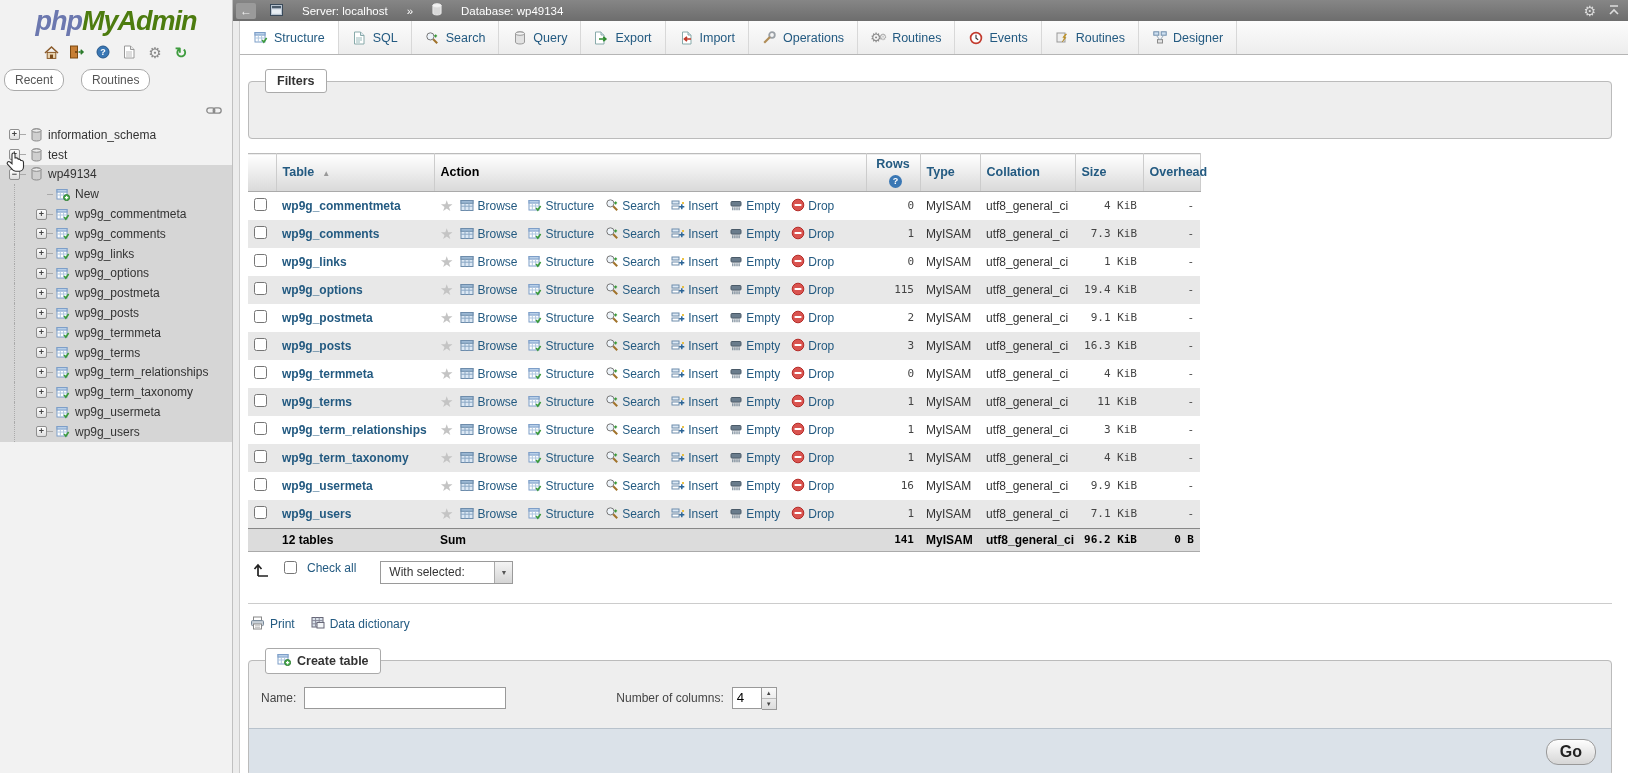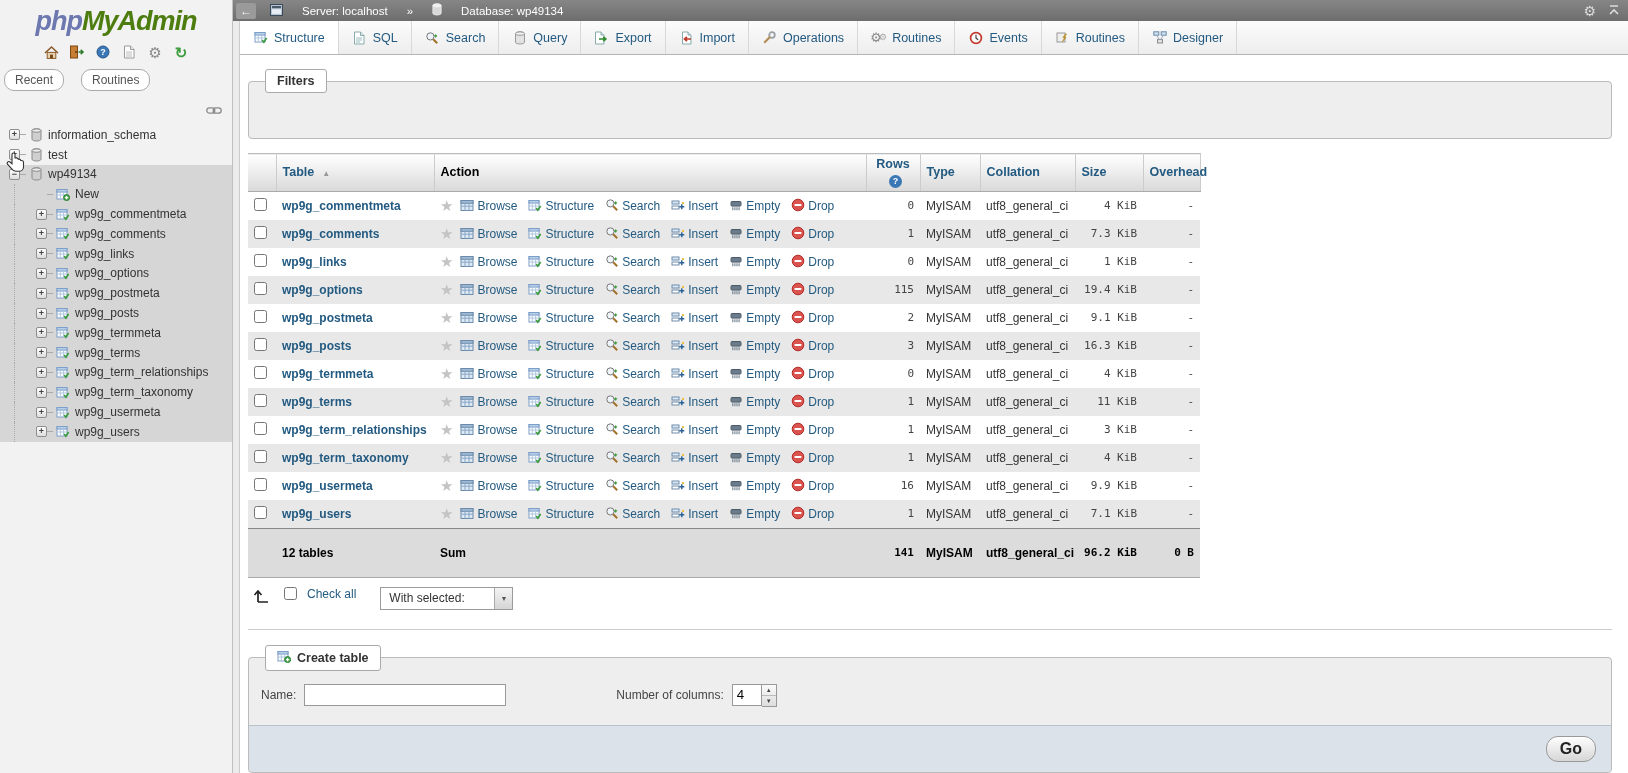--- a/index.html
+++ b/index.html
@@ -62,21 +62,21 @@
   .sort-asc { color: #999; font-size: 8px; margin-left: 8px; }
   .help-badge { display: inline-flex; width: 13px; height: 13px; border-radius: 50%; background: #3a77b4; color: #fff; font-size: 9px; font-weight: bold; align-items: center; justify-content: center; vertical-align: -2px; margin-left: 5px; cursor: pointer; }
   .db-tables td { padding: 5px 6px; height: 26px; overflow: hidden; white-space: nowrap; }
   .db-tables tr.alt td { background: #e8e8e8; }
   .tname { color: #235a81; font-weight: bold; text-decoration: none; cursor: pointer; }
   .star { color: #c4c4c4; font-size: 15px; margin-right: 7px; vertical-align: -1px; cursor: pointer; }
   .act { color: #235a81; text-decoration: none; margin-right: 11px; cursor: pointer; white-space: nowrap; }
   .act .act-icon { display: inline-block; width: 14px; margin-right: 3px; vertical-align: -2px; }
   .c-num { text-align: right; font-family: "DejaVu Sans Mono", monospace; font-size: 11px; color: #444; }
   .c-type, .c-coll { color: #333; }
-  tr.sum-row td { background: #dcdcdc; border-top: 1px solid #888; border-bottom: 1px solid #aaa; font-weight: bold; color: #000; height: 21px; padding: 17px 6px; }
+  tr.sum-row td { background: #dcdcdc; border-top: 1px solid #888; border-bottom: 1px solid #aaa; font-weight: bold; color: #000; height: 21px; padding: 4px 6px; }
   tr.sum-row .c-num { color: #000; }
 
   .checkall-row { display: flex; align-items: flex-start; gap: 10px; margin: 9px 0 0 4px; font-size: 12px; height: 30px; }
   .checkall-label { color: #235a81; cursor: pointer; }
   .fake-select { display: inline-flex; width: 133px; height: 23px; border: 1px solid #9a9a9a; background: #fff; align-items: center; margin-left: 14px; font-size: 12px; color: #333; cursor: pointer; }
   .fake-select .sel-text { padding-left: 8px; }
   .sel-arrow { margin-left: auto; width: 18px; height: 100%; background: linear-gradient(#f4f4f4, #d5d5d5); border-left: 1px solid #aaa; display: flex; align-items: center; justify-content: center; font-size: 7px; color: #555; }
   .section-rule { border: 0; border-top: 1px solid #ccc; margin: 12px 0 0; }
 
   .print-row { display: flex; align-items: center; gap: 16px; margin: 12px 0 0 2px; font-size: 12px; }
@@ -974,20 +974,39 @@
             <input type="checkbox" style="">
             <span class="checkall-label">Check all</span>
             <span class="fake-select">
               <span class="sel-text">With selected:</span>
               <span class="sel-arrow">▼</span>
             </span>
           </div>
 
           <hr class="section-rule">
 
+          <div class="print-row">
+            <a class="tool-link">
+              <span id="print-icon-slot"><svg width="15" height="14" viewBox="0 0 15 14">
+                    <rect x="3.5" y="1" width="8" height="3.6" fill="#fff" stroke="#888"></rect>
+                    <rect x="1.5" y="4.6" width="12" height="5" rx="1" fill="#c8d0d8" stroke="#778899"></rect>
+                    <rect x="3.5" y="8" width="8" height="5" fill="#fff" stroke="#888"></rect>
+                    <path d="M5 9.8h5M5 11.3h5" stroke="#bbb"></path>
+                  </svg></span>
+              <span>Print</span>
+            </a>
+            <a class="tool-link">
+              <span id="dict-icon-slot"><svg width="14" height="13" viewBox="0 0 14 13">
+                    <rect x="1" y="1.5" width="11" height="9.5" fill="#dce4ec" stroke="#667"></rect>
+                    <path d="M1 4.6h11M1 7.8h11M4.6 1.5v9.5M8.2 1.5v9.5" stroke="#889"></path>
+                    <rect x="6" y="6.5" width="7" height="5.5" fill="#f4f6f8" stroke="#667"></rect>
+                  </svg></span>
+              <span>Data dictionary</span>
+            </a>
+          </div>
 
           <fieldset class="box create-box">
             <div class="legend">
               <span id="create-icon-slot"><svg width="14" height="13" viewBox="0 0 14 13">
                     <rect x="1" y="1.5" width="10" height="9.5" fill="#fff" stroke="#7d9ec8"></rect>
                     <rect x="1" y="1.5" width="10" height="2.6" fill="#b8cfe8" stroke="#7d9ec8"></rect>
                     <path d="M1 7h10M4.3 4.1v6.9M7.6 4.1v6.9" stroke="#aec6df"></path>
                     <circle cx="10.6" cy="9.6" r="3" fill="#4caf50" stroke="#2e7d32"></circle>
                     <path d="M10.6 8v3.2M9 9.6h3.2" stroke="#fff" stroke-width="1.1"></path>
                   </svg></span>

